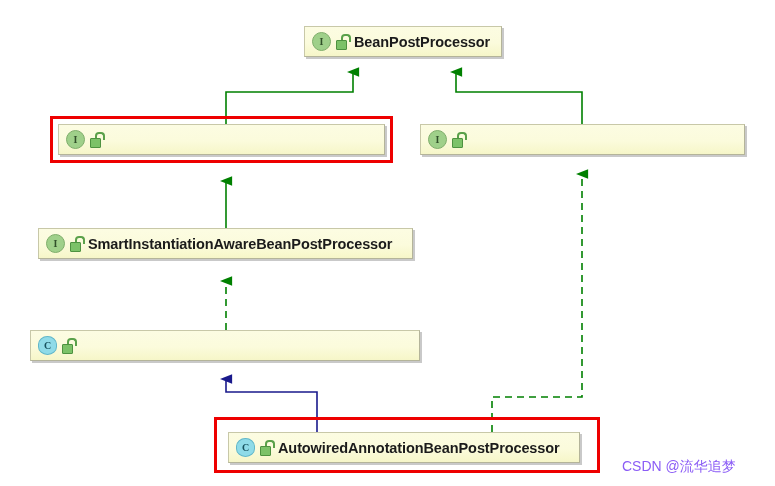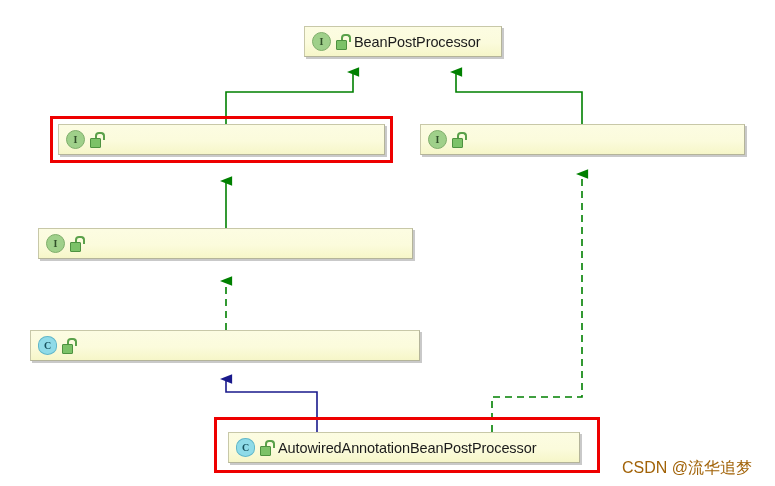--- a/index.html
+++ b/index.html
@@ -39,20 +39,21 @@
     box-shadow: 2px 2px 0 0 #c9c9c9;
     padding: 0 9px 0 7px;
     height: 31px;
     z-index: 3;
   }
   .node .lbl {
     font-size: 14.5px;
     color: #1b1b1b;
     white-space: nowrap;
     letter-spacing: -0.1px;
+    font-weight: bold;
   }
 
   
   .kind {
     flex: 0 0 auto;
     width: 17px;
     height: 17px;
     border-radius: 50%;
     margin-right: 3px;
     display: flex;
@@ -108,22 +109,22 @@
     position: absolute;
     box-sizing: border-box;
     border: 3px solid #ee0000;
     background: transparent;
     z-index: 2;
   }
 
   
   .watermark {
     position: absolute;
-    color: #a16207;
-    font-size: 16px;
+    color: #8b5cf6;
+    font-size: 14px;
     white-space: nowrap;
     z-index: 5;
   }
 </style>
 </head>
 <body>
 
 <div id="canvas">
 
   <svg id="edges" viewBox="0 0 775 486" xmlns="http://www.w3.org/2000/svg">
@@ -176,20 +177,21 @@
         <span class="body"></span>
     </span>
   </div>
 
   <div class="node" style="left:38px; top:228px; width:375px;">
     <span class="kind iface">I</span>
     <span class="vis">
       <span class="shackle"></span>
         <span class="body"></span>
     </span>
+    <span class="lbl">SmartInstantiationAwareBeanPostProcessor</span>
   </div>
 
   <div class="node" style="left:30px; top:330px; width:390px;">
     <span class="kind cls">C</span>
     <span class="vis">
       <span class="shackle"></span>
         <span class="body"></span>
     </span>
   </div>
 

